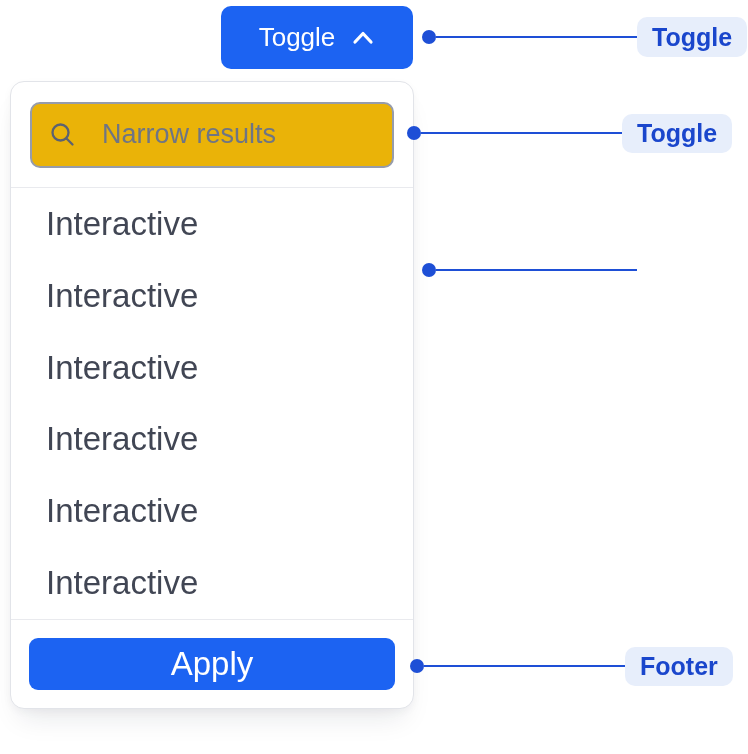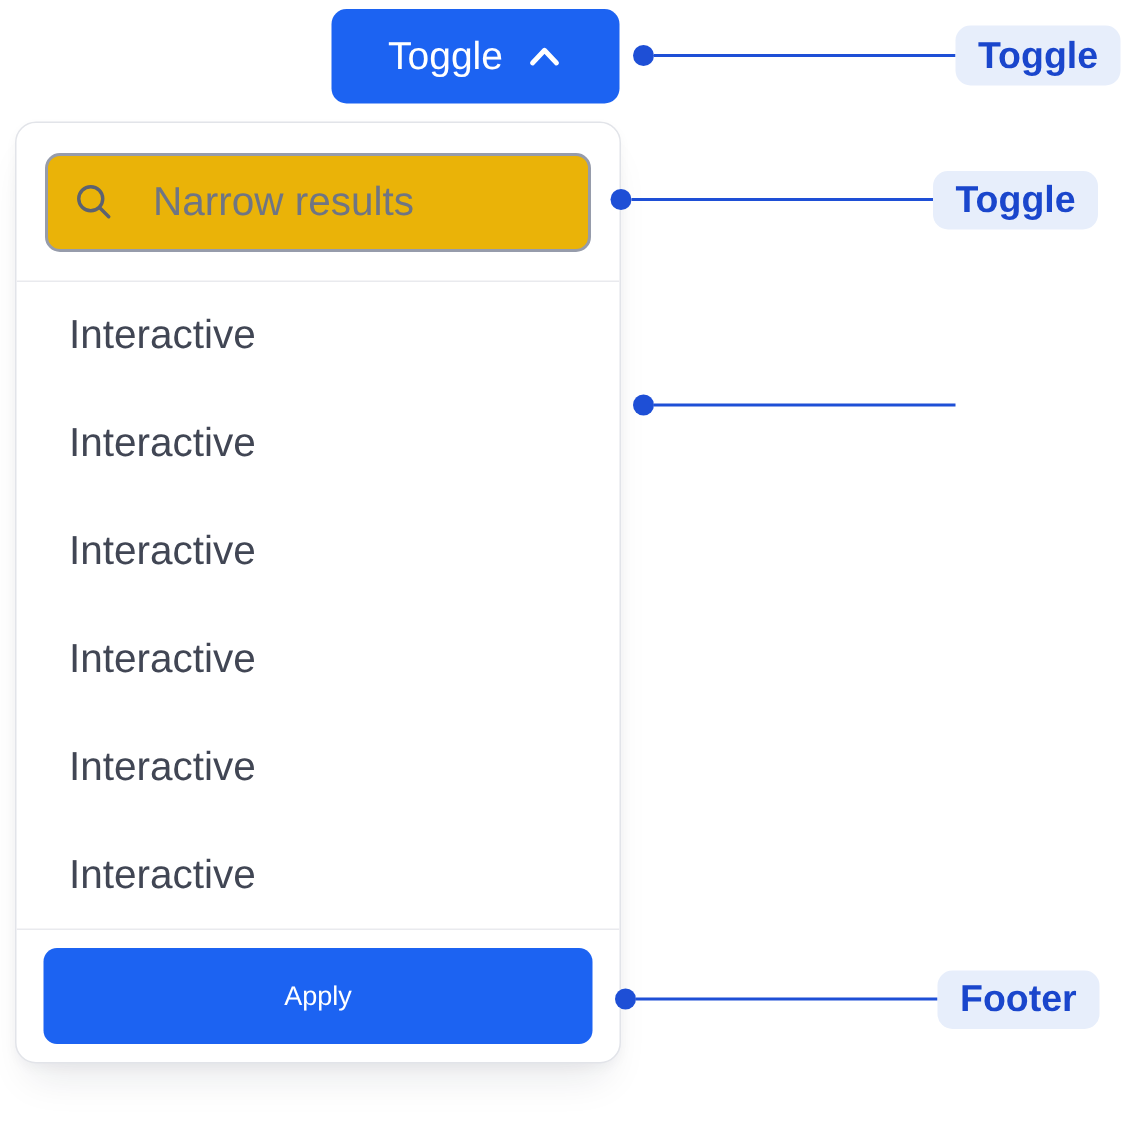--- a/index.html
+++ b/index.html
@@ -48,30 +48,30 @@
   .search-input{
     flex:1 1 auto;border:none;outline:none;background:transparent;
     font-size:27px;color:#2b3040;padding:0 14px 0 14px;min-width:0;
     font-family:"Liberation Sans", sans-serif;
   }
   .search-input::placeholder{color:var(--placeholder);opacity:1;}
 
   .panel-list{flex:1 1 auto;display:flex;flex-direction:column;}
   .list-item{
     flex:1 1 auto;display:flex;align-items:center;padding-left:35px;
-    font-size:27px;color:var(--list-text);cursor:pointer;
+    font-size:33px;color:var(--list-text);cursor:pointer;
   }
 
   .panel-footer{
     flex:0 0 89px;border-top:1.5px solid var(--divider);
     display:flex;align-items:center;padding:0 18px;
   }
   .apply-btn{
-    width:100%;height:64px;background:var(--primary-blue);
-    border:none;border-radius:9px;color:#fff;font-size:18px;font-weight:500;
+    width:100%;height:52px;background:var(--primary-blue);
+    border:none;border-radius:9px;color:#fff;font-size:33px;font-weight:500;
     cursor:pointer;font-family:"Liberation Sans", sans-serif;
   }
 
   
   .callout{position:absolute;display:flex;align-items:center;height:40px;}
   .callout .dot{
     flex:0 0 auto;width:14px;height:14px;border-radius:50%;
     background:var(--anno-blue);
   }
   .callout .leader{

